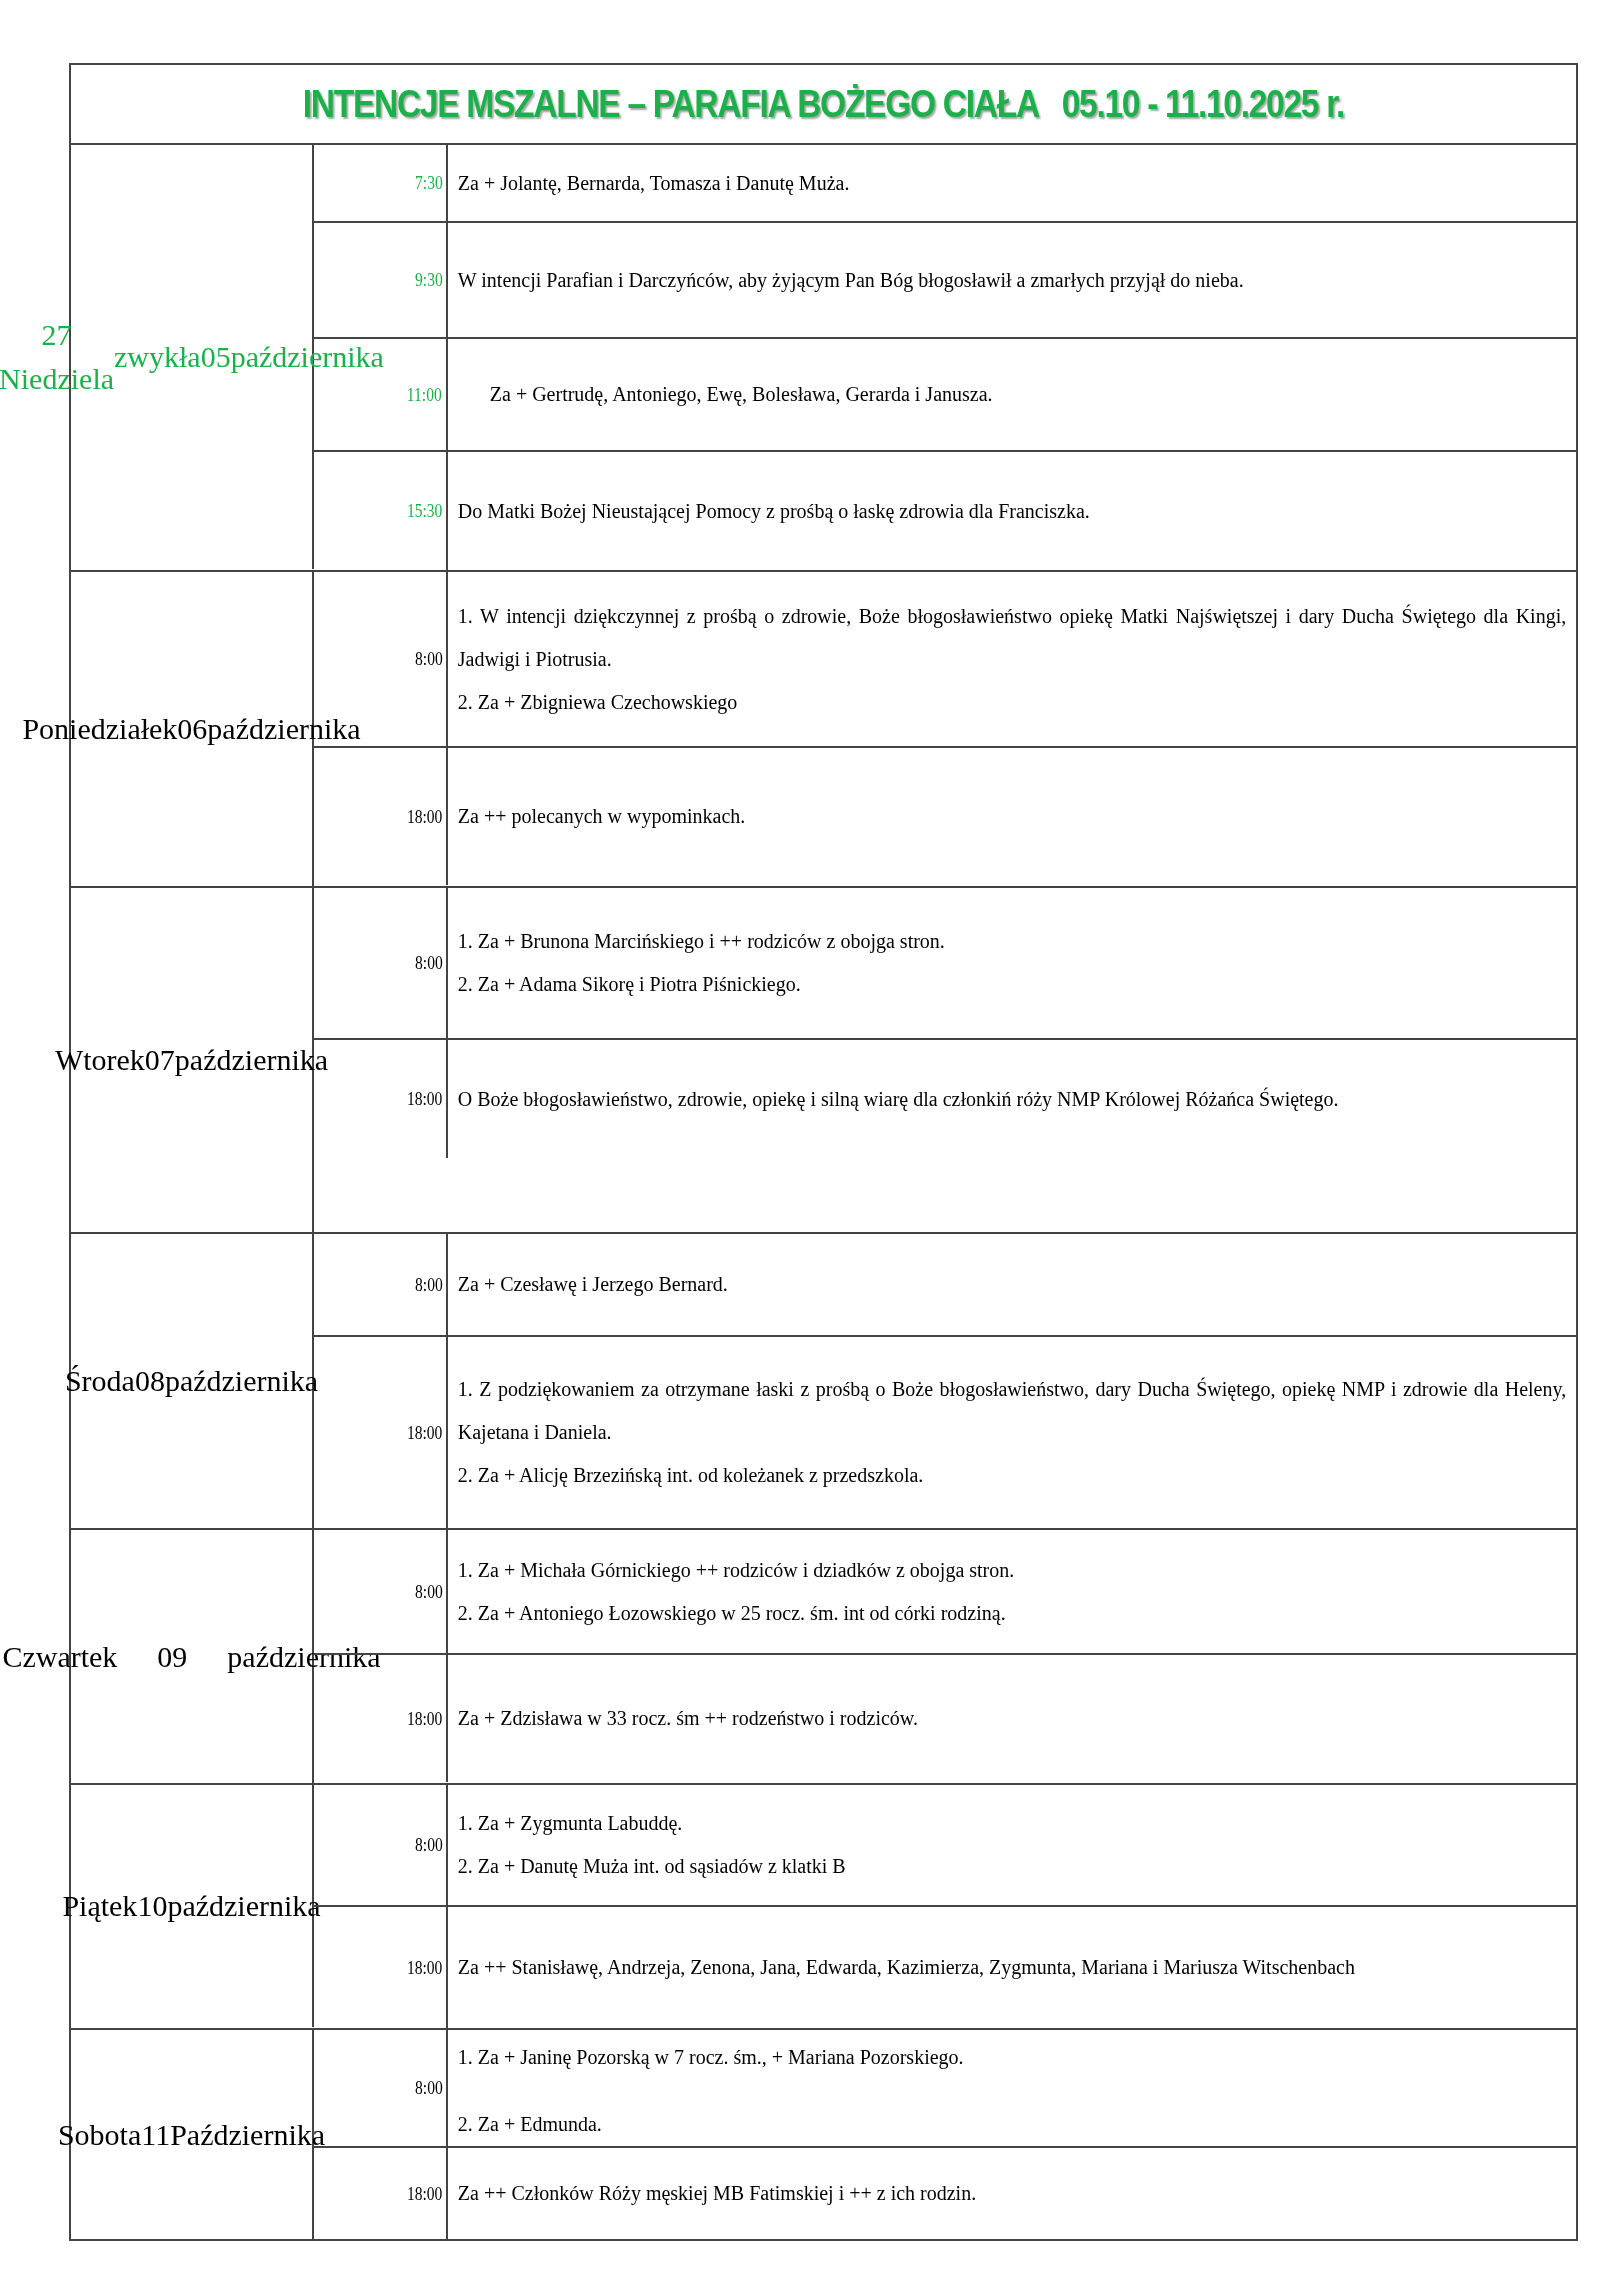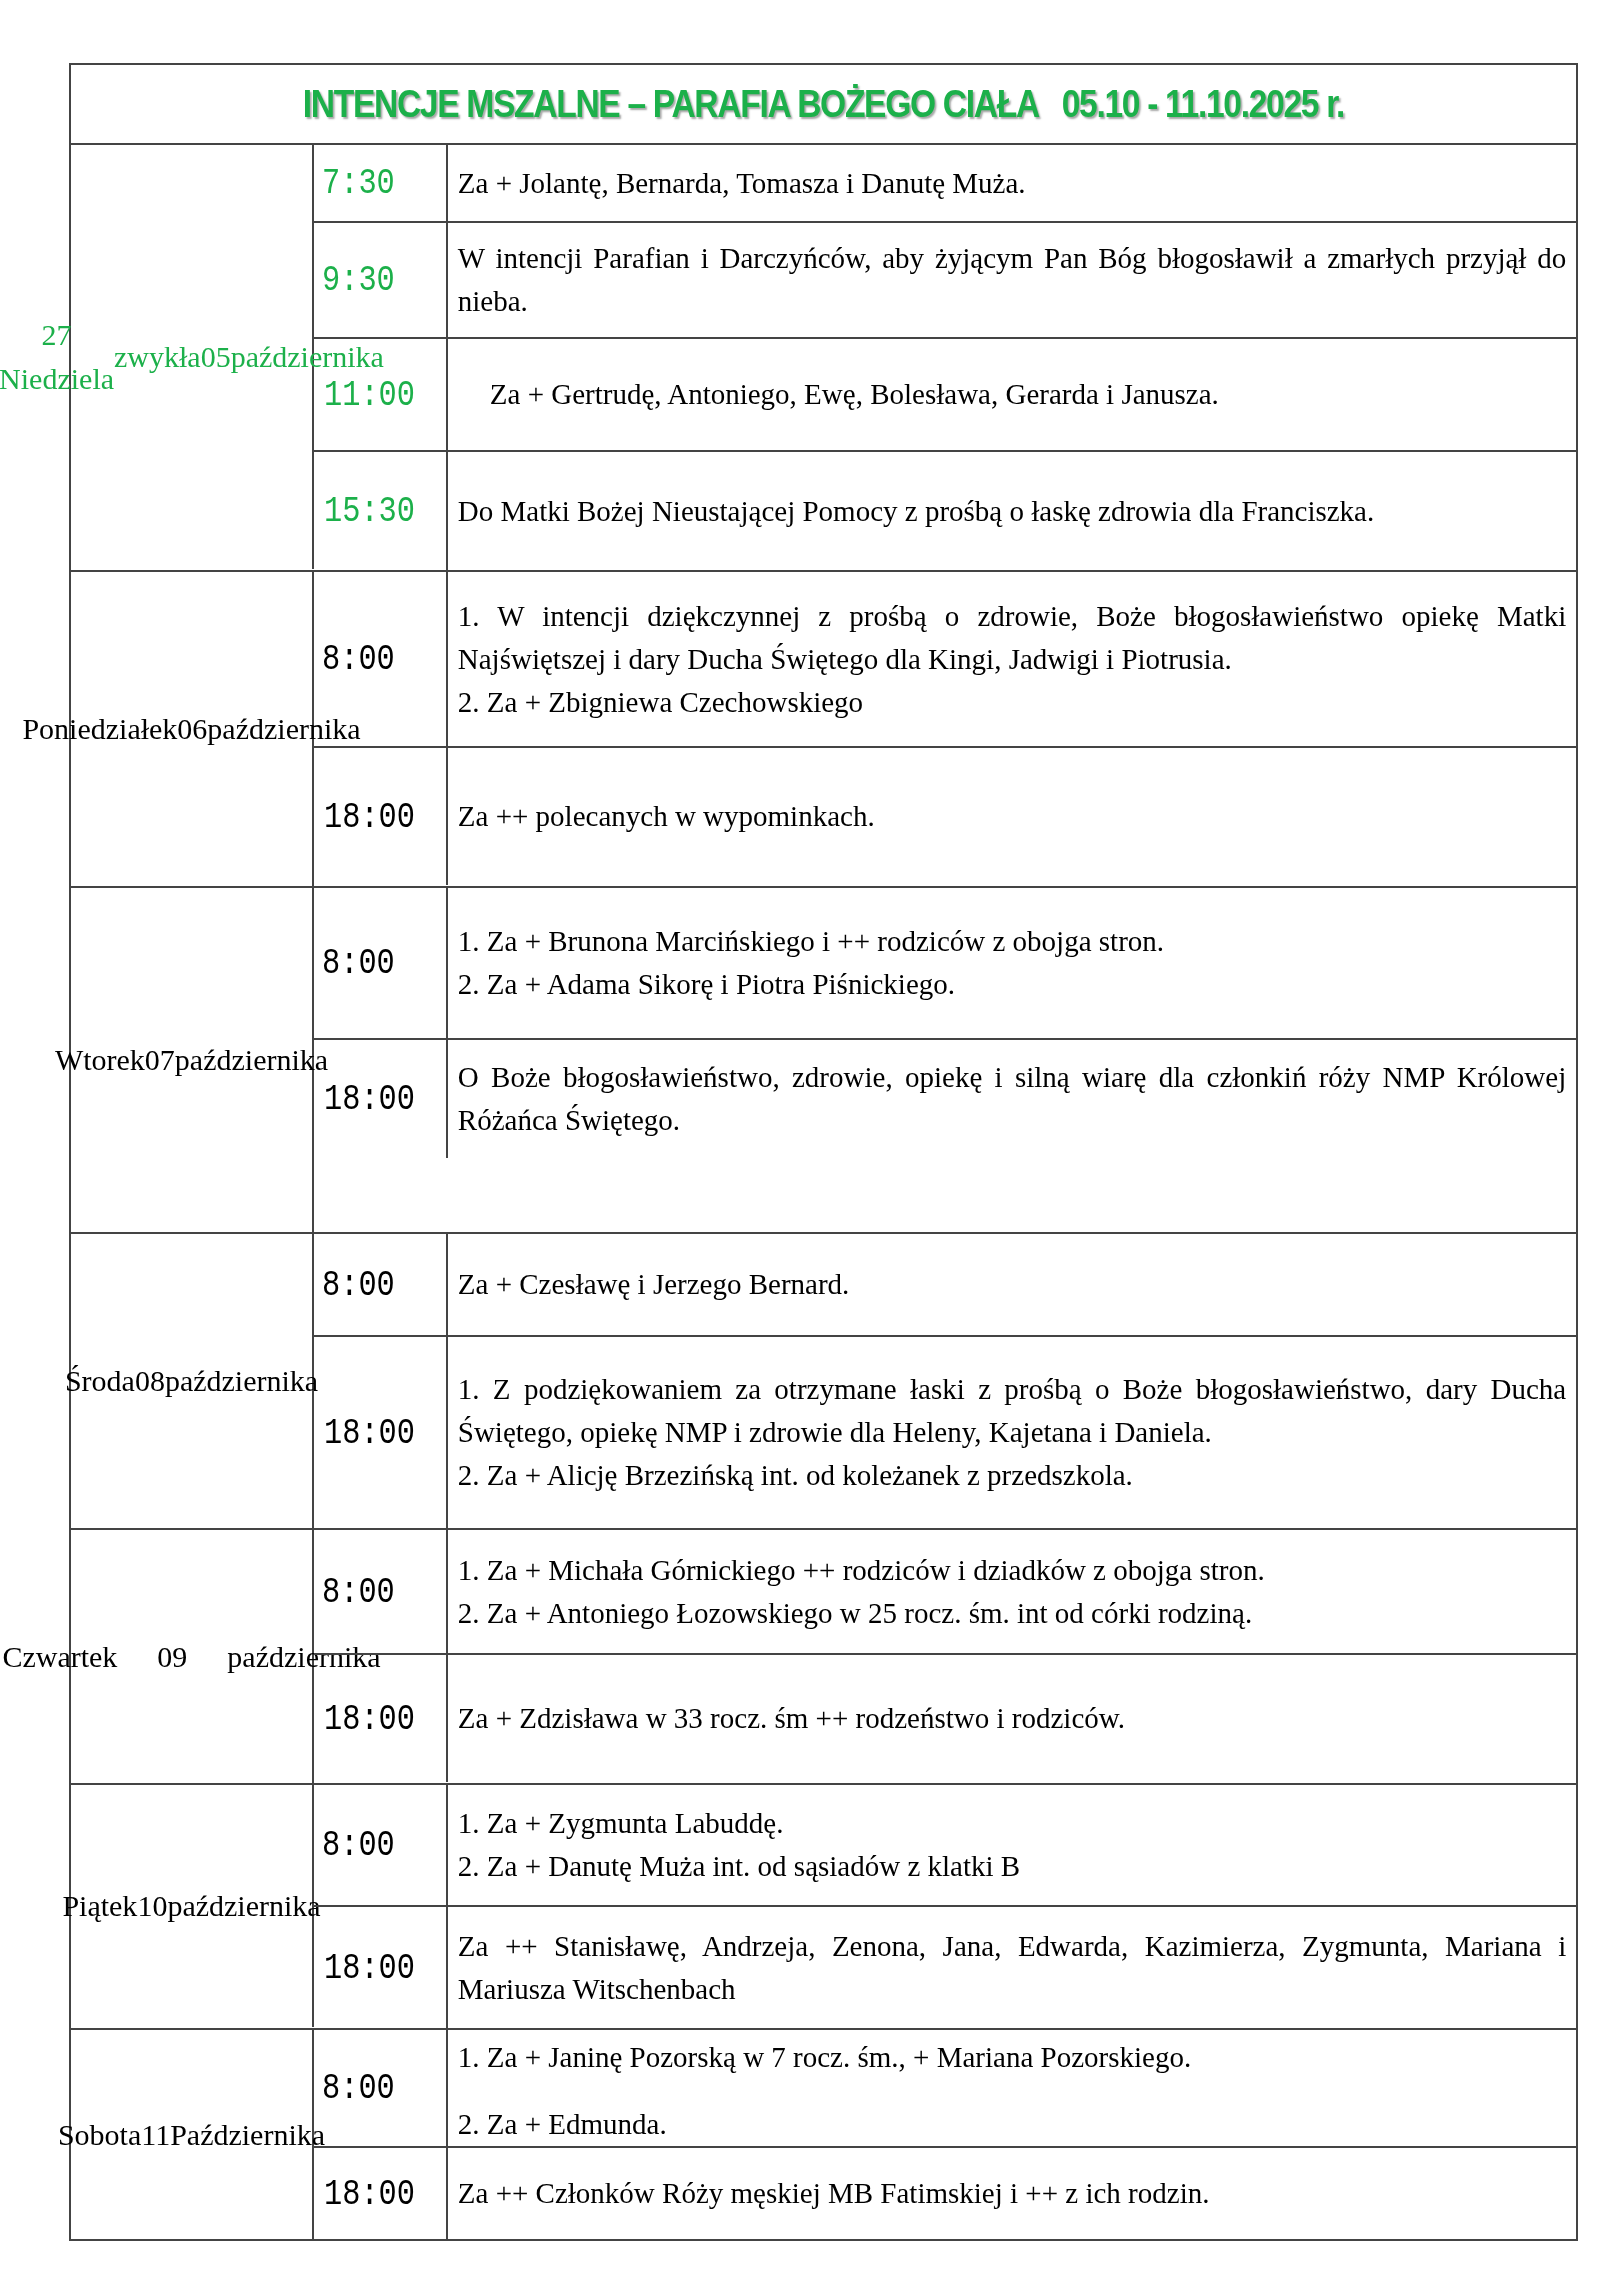--- a/index.html
+++ b/index.html
@@ -24,29 +24,29 @@
     width: 243px; flex: 0 0 243px; border-right: 2.9px double #444; box-sizing: border-box;
     display: flex; flex-direction: row; align-items: center; justify-content: center;
     font-size: 30px; line-height: 44px; text-align: center;
   }
   .day-cell.green { color: #1cb04a; }
   .masses { flex: 1; display: flex; flex-direction: column; }
   .mass { display: flex; border-bottom: 2.9px double #444; box-sizing: border-box; }
   .mass:last-child { border-bottom: none; }
   .time {
     width: 134px; flex: 0 0 134px; border-right: 2.9px double #444; box-sizing: border-box;
-    display: flex; align-items: center; justify-content: flex-start;
-    font-family: Liberation Mono, monospace; font-size: 37px;
+    display: flex; align-items: center; justify-content: flex-end;
+    font-family: Liberation Serif, serif; font-size: 19px;
     transform-origin: center;
   }
   .time span { display: inline-block; transform: scaleX(0.82); }
   .time.green { color: #1cb04a; }
   .intent {
     flex: 1; padding: 0 9.8px 0 9.8px; display: flex; flex-direction: column; justify-content: center;
-    font-size: 29px; line-height: 43px; text-align: justify;
+    font-size: 20px; line-height: 43px; text-align: justify;
   }
   .intent .line { display: block; }
 </style>
 </head>
 <body>
 
 <div class="sheet">
   <div class="title-row">
     <div class="title">INTENCJE MSZALNE – PARAFIA BOŻEGO CIAŁA   05.10 - 11.10.2025 r.</div>
   </div>

